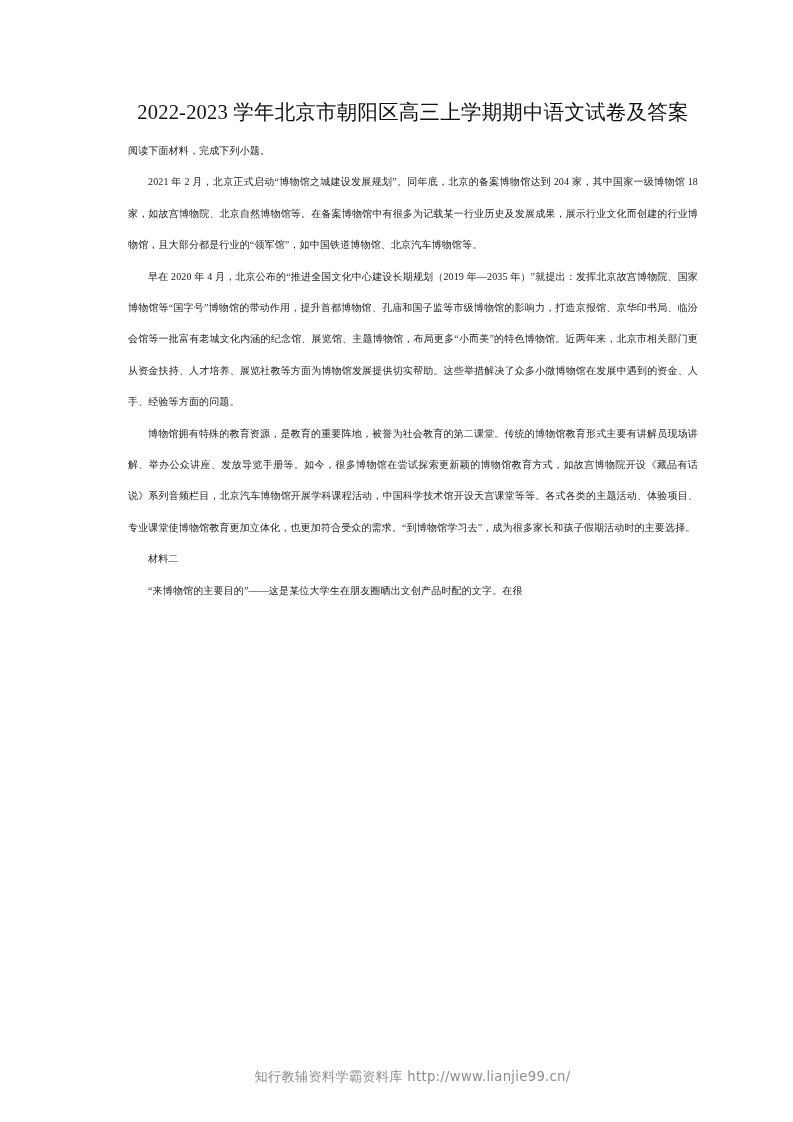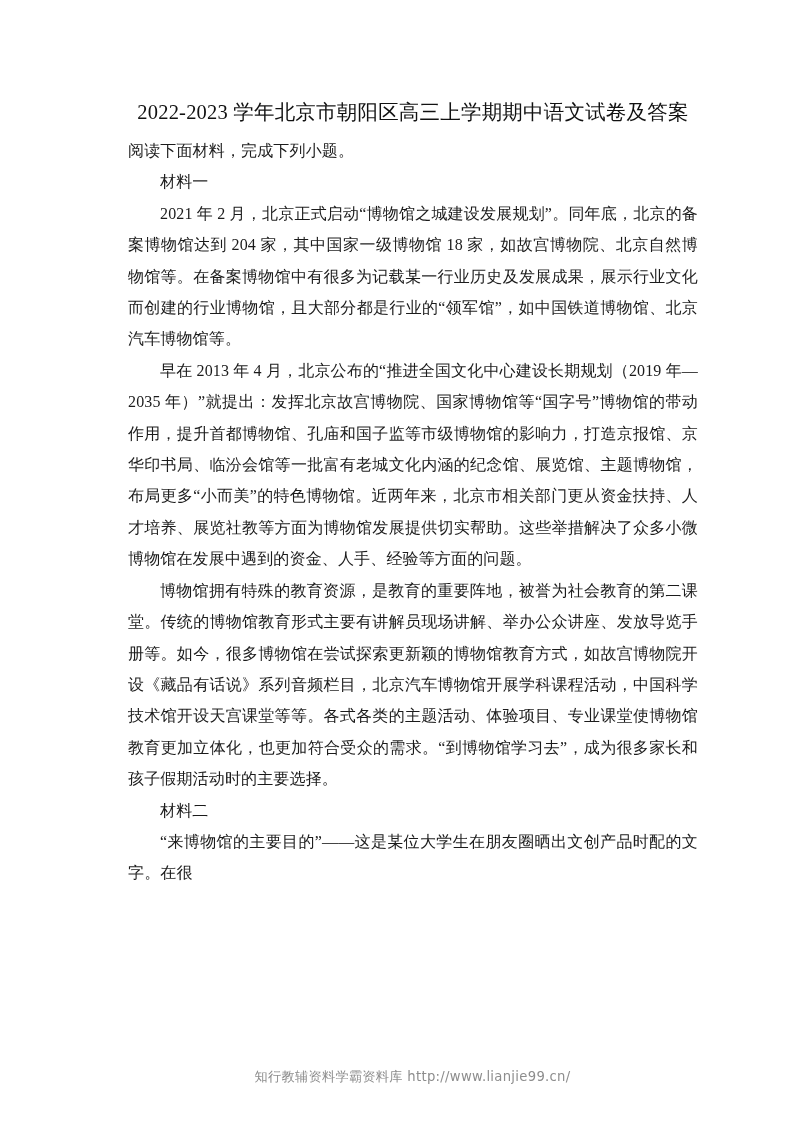--- a/index.html
+++ b/index.html
@@ -38,21 +38,21 @@
     text-align: center;
     letter-spacing: 0.2px;
     margin: 0 0 6px 0;
     color: #111111;
     font-weight: normal;
     word-break: break-all;
   }
 
   p.para {
     margin: 0;
-    font-size: 16px;
+    font-size: 10px;
     line-height: 31.4px;
     text-align: justify;
     text-justify: inter-ideograph;
     letter-spacing: 0.15px;
     color: #1b1b1b;
     word-break: break-all;
     text-align-last: left;
   }
 
   p.indent {
@@ -81,25 +81,24 @@
 </head>
 <body>
 
 <div class="page">
   <div class="content">
 
     <h1 class="doc-title">2022-2023 学年北京市朝阳区高三上学期期中语文试卷及答案</h1>
 
     <p class="para noindent">阅读下面材料，完成下列小题。</p>
 
-    <p class="para indent">材料一</p>
 
     <p class="para indent">2021 年 2 月，北京正式启动“博物馆之城建设发展规划”。同年底，北京的备案博物馆达到 204 家，其中国家一级博物馆 18 家，如故宫博物院、北京自然博物馆等。在备案博物馆中有很多为记载某一行业历史及发展成果，展示行业文化而创建的行业博物馆，且大部分都是行业的“领军馆”，如中国铁道博物馆、北京汽车博物馆等。</p>
 
-    <p class="para indent">早在 2013 年 4 月，北京公布的“推进全国文化中心建设长期规划（2019 年—2035 年）”就提出：发挥北京故宫博物院、国家博物馆等“国字号”博物馆的带动作用，提升首都博物馆、孔庙和国子监等市级博物馆的影响力，打造京报馆、京华印书局、临汾会馆等一批富有老城文化内涵的纪念馆、展览馆、主题博物馆，布局更多“小而美”的特色博物馆。近两年来，北京市相关部门更从资金扶持、人才培养、展览社教等方面为博物馆发展提供切实帮助。这些举措解决了众多小微博物馆在发展中遇到的资金、人手、经验等方面的问题。</p>
+    <p class="para indent">早在 2020 年 4 月，北京公布的“推进全国文化中心建设长期规划（2019 年—2035 年）”就提出：发挥北京故宫博物院、国家博物馆等“国字号”博物馆的带动作用，提升首都博物馆、孔庙和国子监等市级博物馆的影响力，打造京报馆、京华印书局、临汾会馆等一批富有老城文化内涵的纪念馆、展览馆、主题博物馆，布局更多“小而美”的特色博物馆。近两年来，北京市相关部门更从资金扶持、人才培养、展览社教等方面为博物馆发展提供切实帮助。这些举措解决了众多小微博物馆在发展中遇到的资金、人手、经验等方面的问题。</p>
 
 
 
     <p class="para indent">博物馆拥有特殊的教育资源，是教育的重要阵地，被誉为社会教育的第二课堂。传统的博物馆教育形式主要有讲解员现场讲解、举办公众讲座、发放导览手册等。如今，很多博物馆在尝试探索更新颖的博物馆教育方式，如故宫博物院开设《藏品有话说》系列音频栏目，北京汽车博物馆开展学科课程活动，中国科学技术馆开设天宫课堂等等。各式各类的主题活动、体验项目、专业课堂使博物馆教育更加立体化，也更加符合受众的需求。“到博物馆学习去”，成为很多家长和孩子假期活动时的主要选择。</p>
 
     <p class="para indent">材料二</p>
 
     <p class="para indent">“来博物馆的主要目的”——这是某位大学生在朋友圈晒出文创产品时配的文字。在很</p>
 
   </div>

